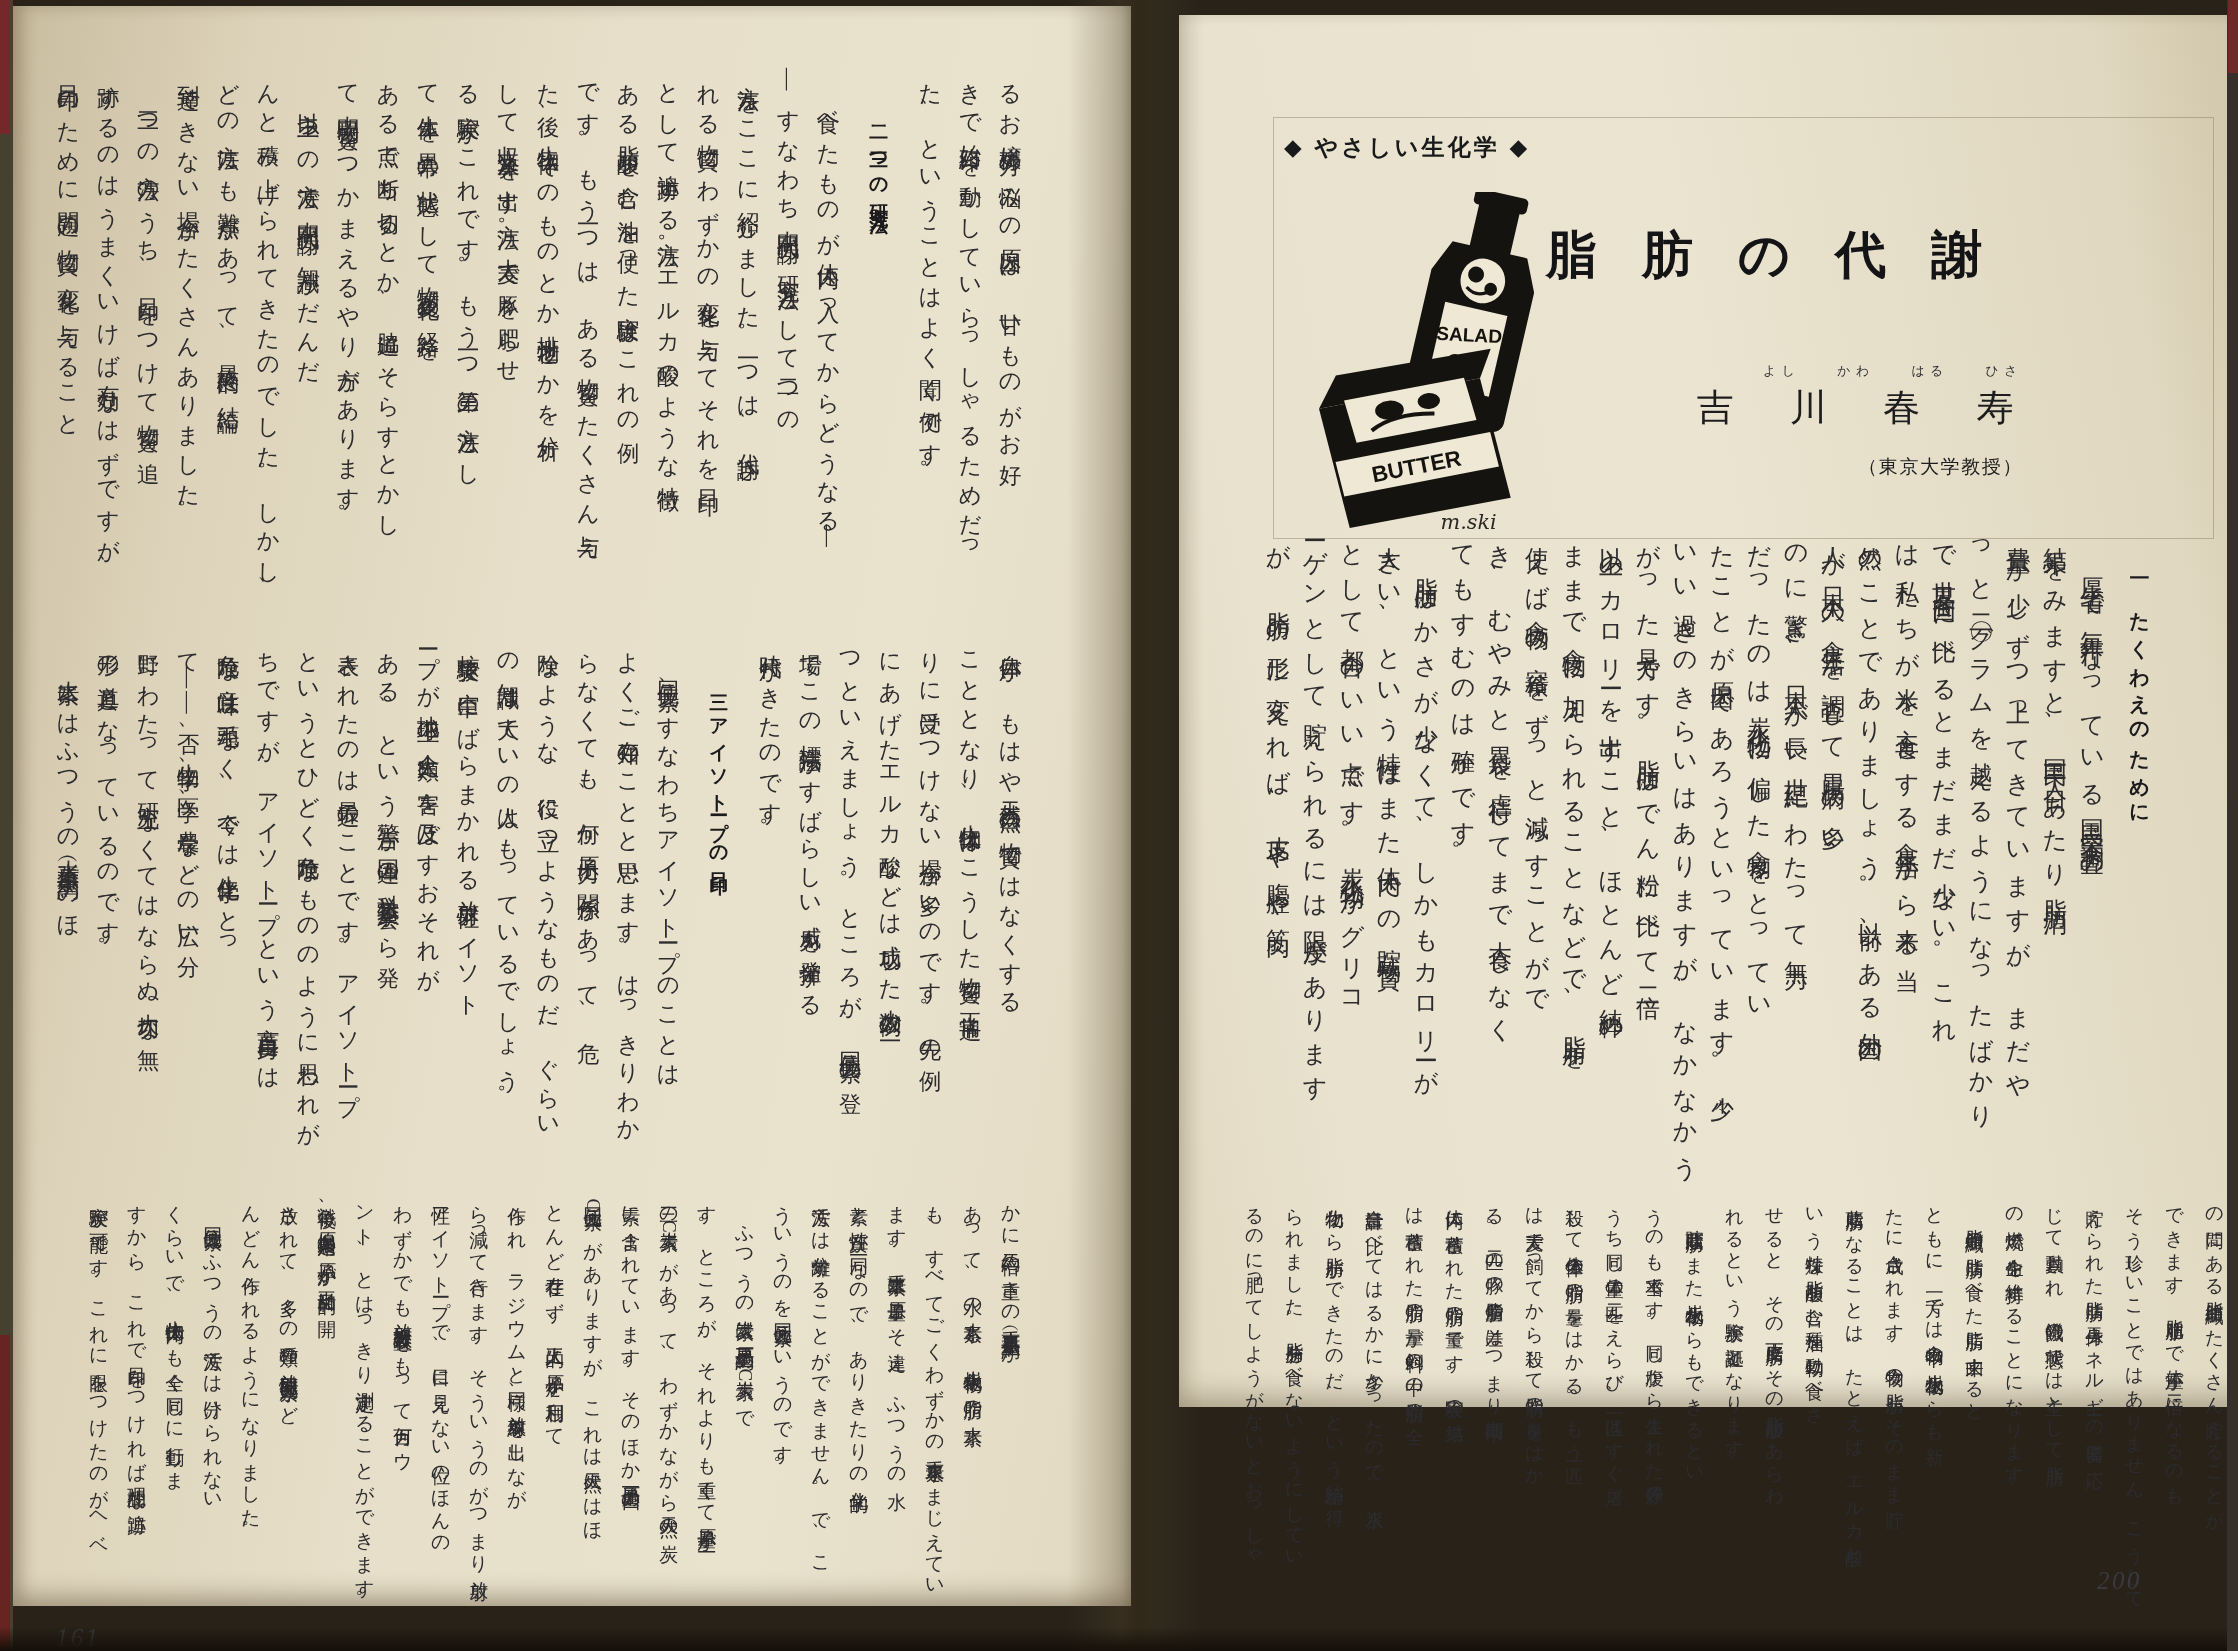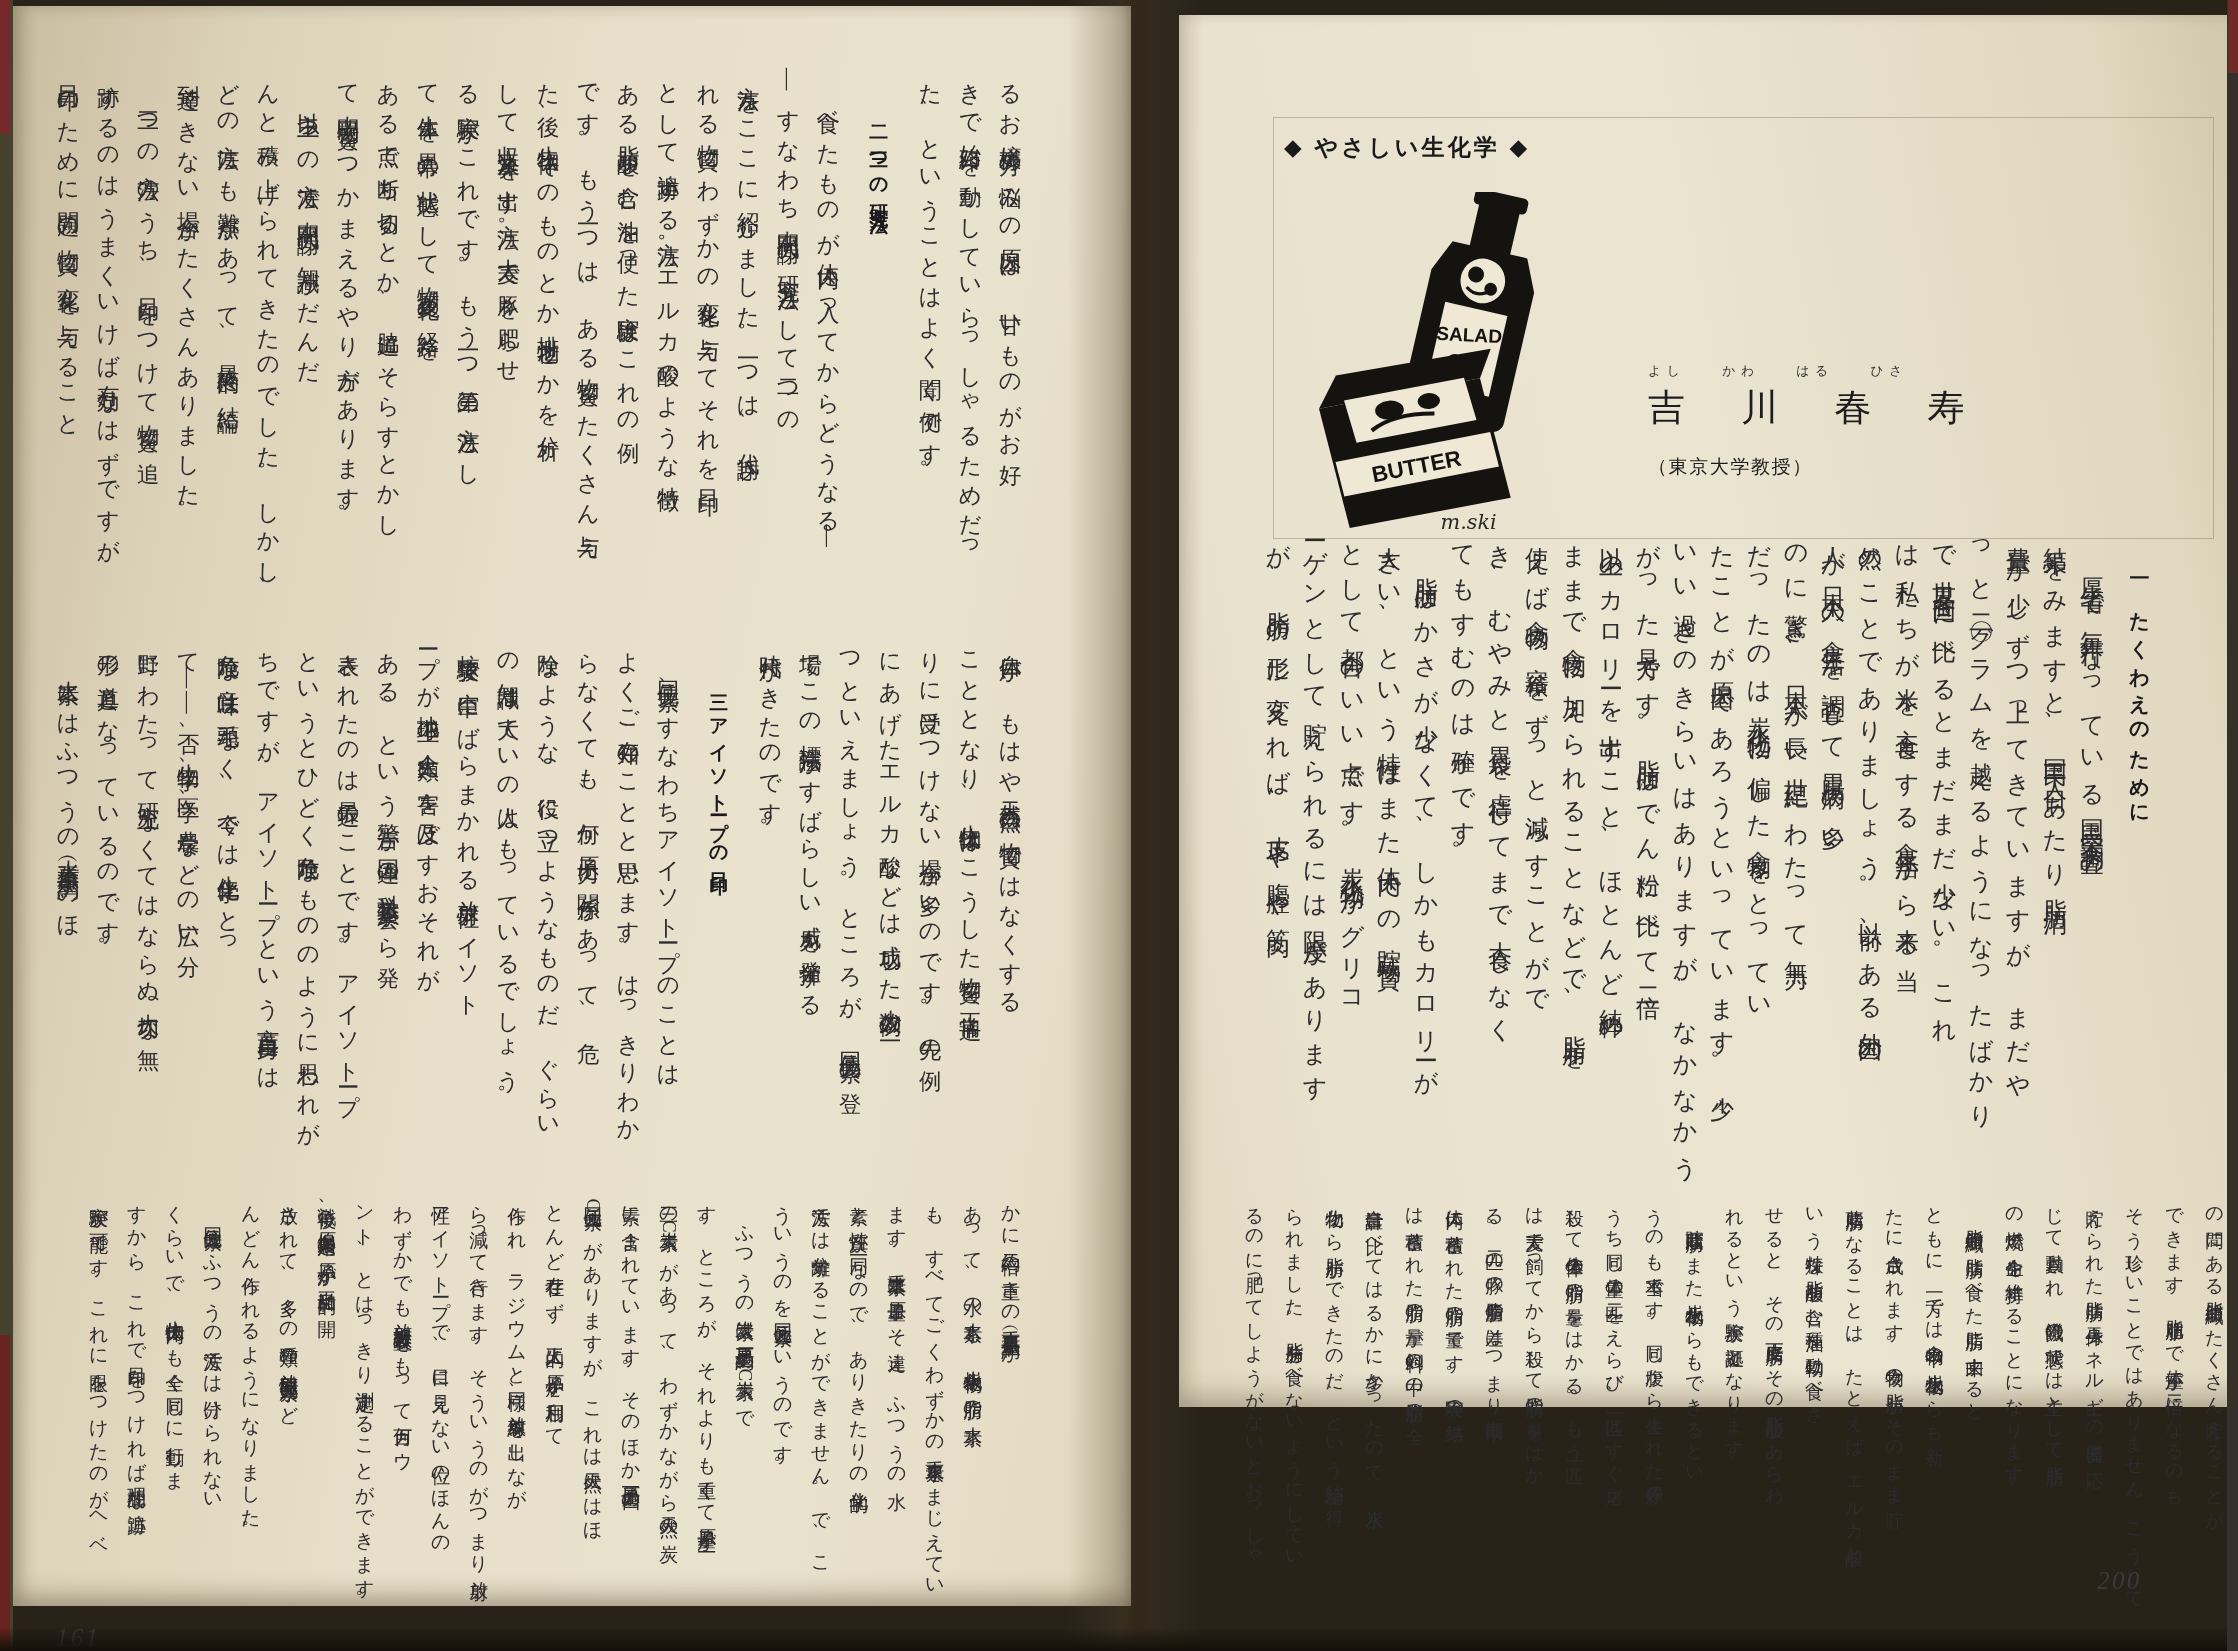--- a/index.html
+++ b/index.html
@@ -29,21 +29,21 @@
   .pageno{position:absolute;font-style:italic;font-size:25px;color:#3a3a3e;letter-spacing:2.4px;}
   #pn160{left:918px;top:1552px;}
   #pn161{left:43px;top:1618px;}
   #title-box{position:absolute;left:94px;top:102px;width:939px;height:420px;
     border:0.8px solid rgba(118,106,80,.38);}
   #series-header{position:absolute;left:105px;top:117px;
     font-family:"Liberation Sans","DejaVu Sans",sans-serif;font-weight:bold;
     font-size:23px;letter-spacing:3.2px;color:#18191b;}
   #main-title{position:absolute;left:367px;top:206px;font-size:51px;font-weight:bold;
     letter-spacing:45px;color:#141417;white-space:nowrap;}
-  #author-block{position:absolute;left:469px;top:348px;width:375px;text-align:left;color:#1d1d20;}
+  #author-block{position:absolute;left:469px;top:348px;width:375px;text-align:right;color:#1d1d20;}
   #furigana{font-size:12.8px;letter-spacing:5.6px;margin-bottom:3.2px;color:#2e2e32;}
   #author-name{font-size:37px;letter-spacing:9.6px;font-weight:normal;}
   #affiliation{margin-top:21px;font-size:19px;letter-spacing:1.6px;}
   #illus{position:absolute;left:102px;top:177px;}
   #gutter-shadow{position:absolute;left:1067px;top:0;width:137px;height:1651px;pointer-events:none;
     background:linear-gradient(90deg,rgba(85,70,45,0) 0%,rgba(85,70,45,.34) 40%,rgba(58,46,26,.5) 52%,rgba(85,70,45,.22) 64%,rgba(85,70,45,0) 100%);}
   #bottom-band{position:absolute;left:0;top:1627px;width:2239px;height:24px;pointer-events:none;
     background:linear-gradient(rgba(30,24,14,0),#140f08);}
   #edge-left{position:absolute;left:0;top:0;width:12.8px;height:1651px;background:#46402f;}
   #edge-left-red-top{position:absolute;left:0;top:0;width:10.4px;height:134px;background:#74282a;}
@@ -139,20 +139,21 @@
         <div class="jcol">くらいで、生物体内でも全く同じに行動しま</div>
         <div class="jcol">すから、これで目印をつければ理想的な追跡</div>
         <div class="jcol">実験が可能です。これに眼をつけたのがヘベ</div>
       </div>
     <div id="pn161" class="pageno">161</div>
   </div>
 
   <div id="page-right" class="page">
     <div id="title-box"></div>
     <div id="series-header">◆ やさしい生化学 ◆</div>
+    <div id="main-title">脂肪の代謝</div>
 
     <div id="author-block">
       <div id="furigana">よし　　かわ　　はる　　ひさ</div>
       <div id="author-name">吉　川　春　寿</div>
       <div id="affiliation">（東京大学教授）</div>
     </div>
 
     <svg id="illus" width="335" height="343" viewBox="0 0 210 215">
 
       <g transform="rotate(13 125 80)">

